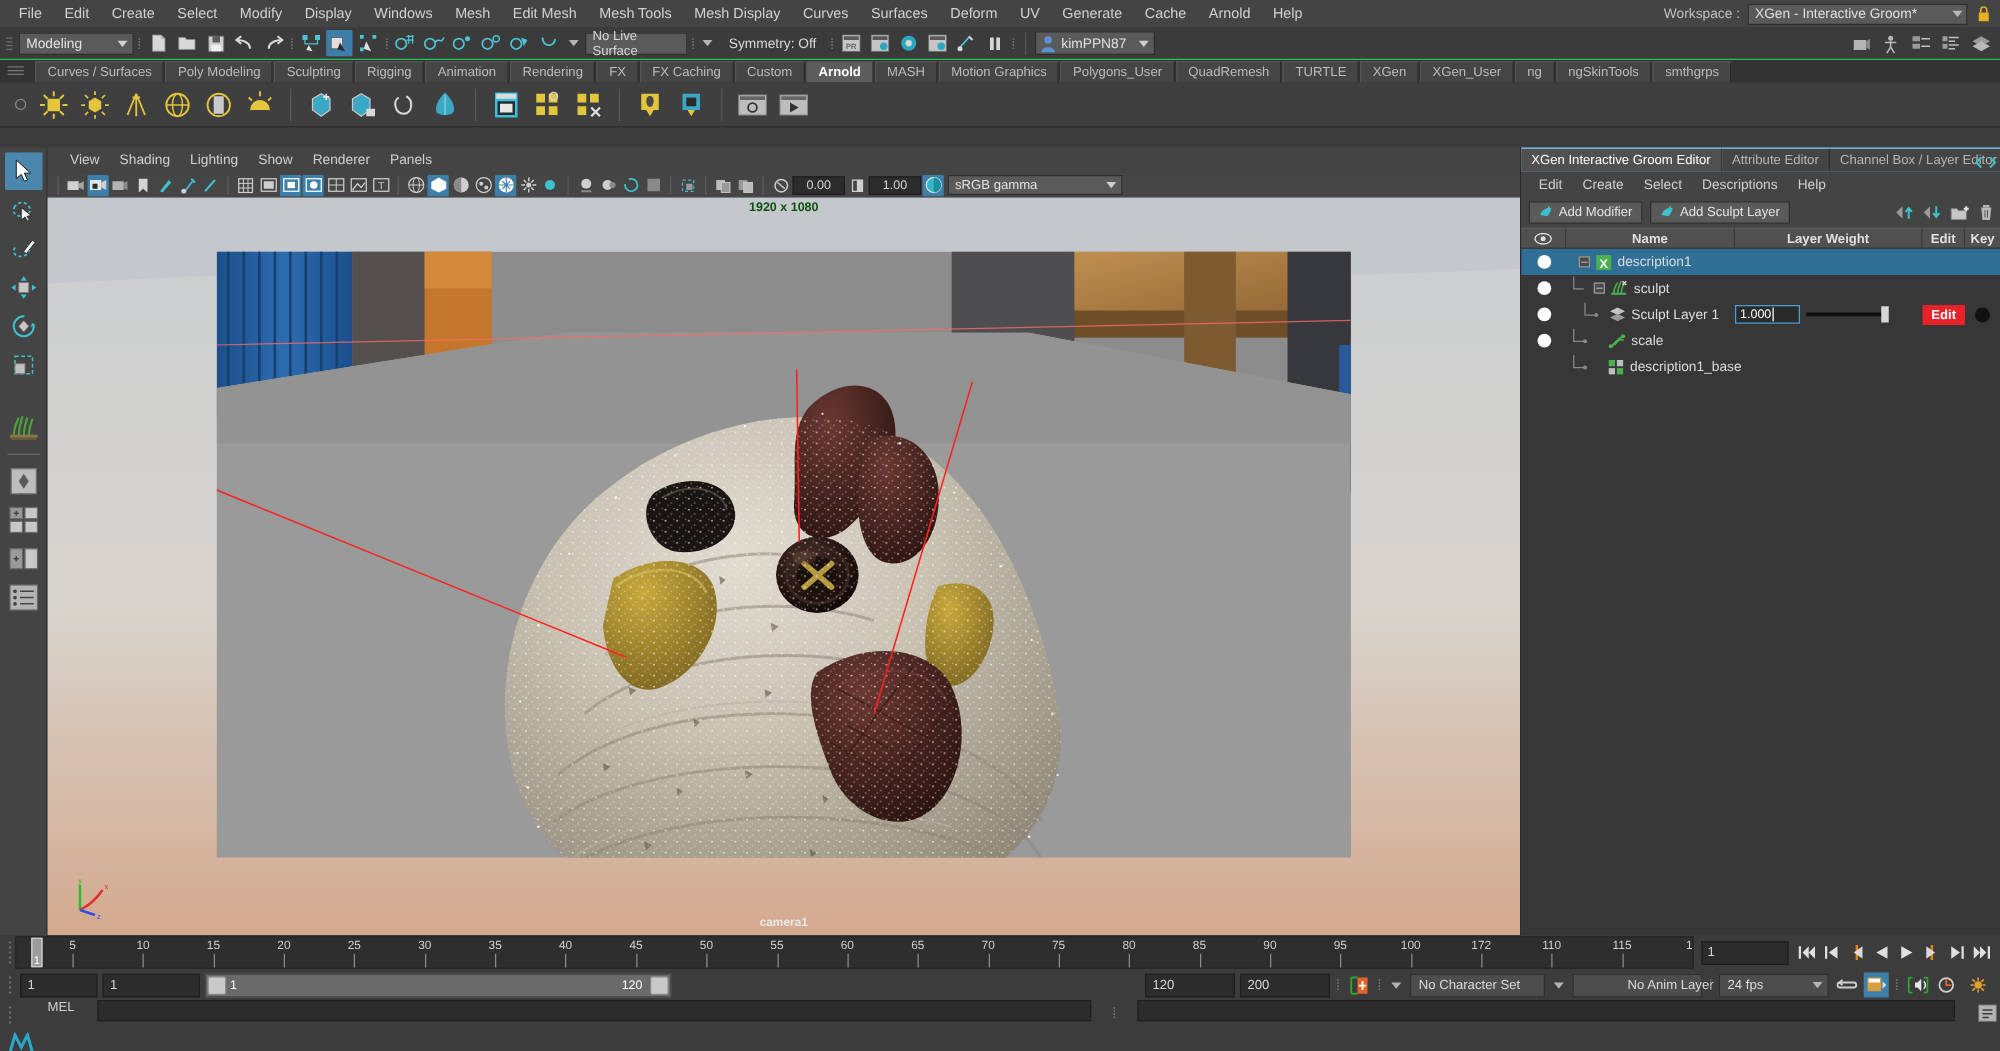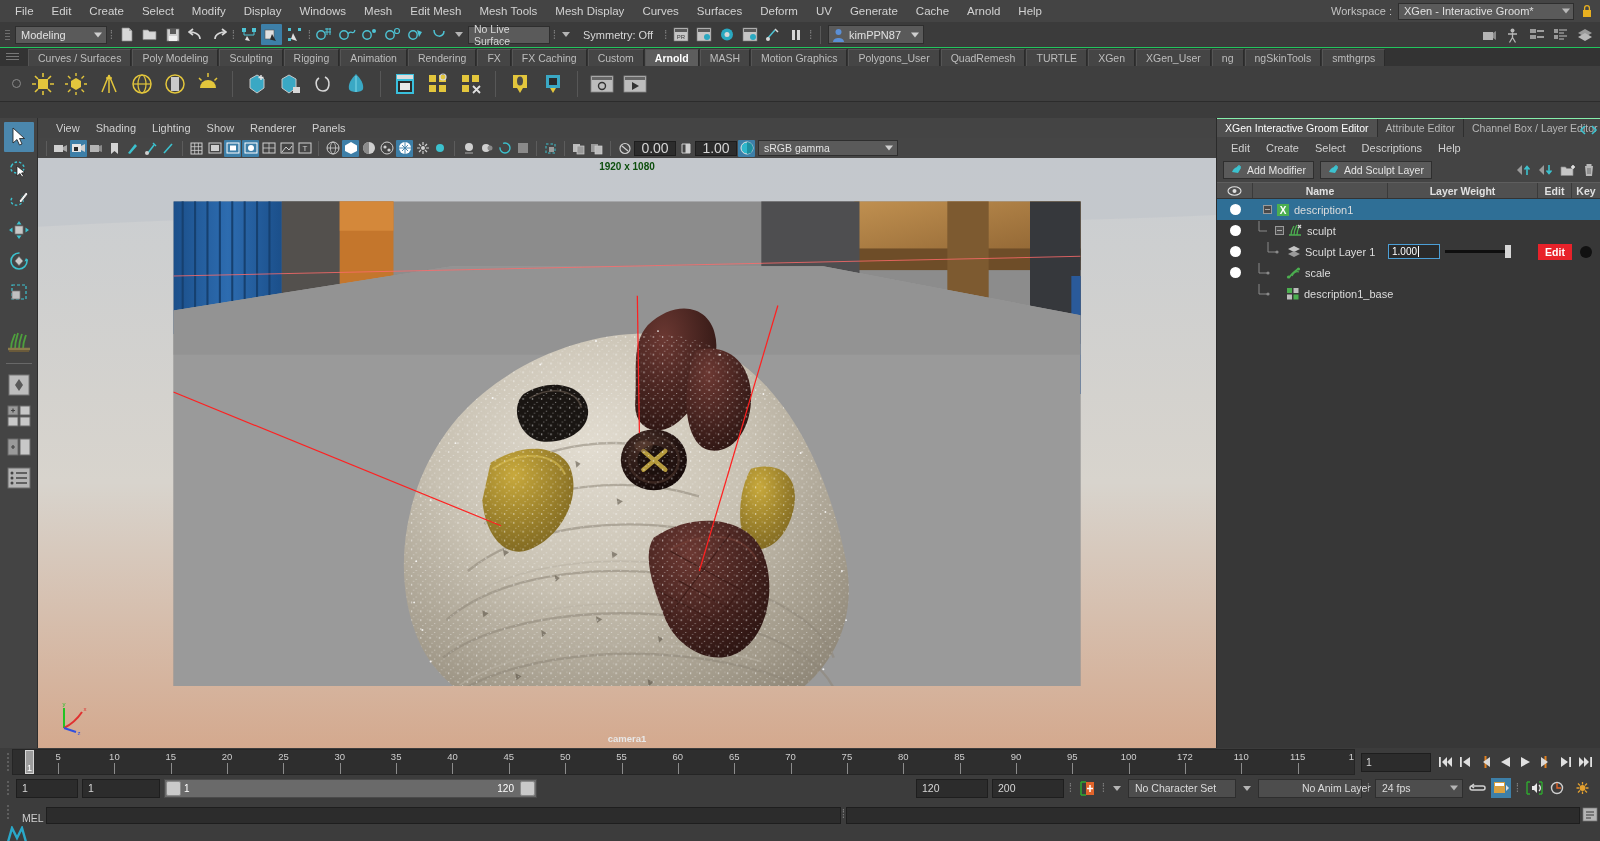--- a/index.html
+++ b/index.html
@@ -141,21 +141,21 @@
     padding-left:4px; gap:1px; position:relative;
   }
   .vt {
     width:17px; height:17px; display:flex; align-items:center; justify-content:center;
     border-radius:1px;
   }
   .vt.on { background:#3d7fa8; }
   .vdiv { width:1px; height:15px; background:#5c5c5c; margin:0 4px; }
   .numfield {
     width:42px; height:15px; background:#2c2c2c; border:1px solid #1e1e1e;
-    font-size:14px; color:#d6d6d6; display:flex; align-items:center;
+    font-size:10px; color:#d6d6d6; display:flex; align-items:center;
     justify-content:center;
   }
   .gammacombo {
     width:140px; height:16px; background:#5a5a5a; border:1px solid #2e2e2e;
     font-size:10.5px; color:#e2e2e2; display:flex; align-items:center;
     padding:0 16px 0 5px; position:relative; margin-left:2px;
   }
   .gammacombo .arrow {
     position:absolute; right:4px; top:50%; transform:translateY(-50%);
     width:0;height:0;border-left:4px solid transparent;border-right:4px solid transparent;
@@ -172,21 +172,21 @@
     font-size:9.5px; color:#e8e8e8; font-weight:bold; z-index:8;
   }
   .axis-gizmo { position:absolute; left:16px; bottom:12px; width:40px; height:40px; z-index:8; }
 
   
   .rightdock {
     width:384px; background:#444444; border-left:1px solid #2b2b2b;
     display:flex; flex-direction:column;
   }
   .dock-tabs {
-    height:19px; background:#86efac; display:flex; align-items:flex-end; position:relative;
+    height:19px; background:#7dd3fc; display:flex; align-items:flex-end; position:relative;
   }
   .dock-tab {
     height:18px; line-height:18px; padding:0 8px; font-size:10.5px;
     background:#444444; color:#b6b6b6; border-right:1px solid #2e2e2e;
     white-space:nowrap; cursor:default;
   }
   .dock-tab.active { background:#505050; color:#ffffff; }
   .dock-nav {
     position:absolute; right:2px; bottom:2px; display:flex; gap:3px; align-items:center;
   }
@@ -288,21 +288,21 @@
     font-size:10.5px; color:#dcdcdc; display:flex; align-items:center;
     padding:0 6px; white-space:nowrap;
   }
   .combo-arrow {
     width:0;height:0;border-left:4px solid transparent;border-right:4px solid transparent;
     border-top:5px solid #b4b4b4; margin:0 3px;
   }
   .ib { width:20px;height:20px;display:flex;align-items:center;justify-content:center; }
   .ib.on { background:#3d7fa8; }
 
-  .mel-row { height:24px; display:flex; align-items:flex-end; padding-left:4px; gap:0; background:#3c3c3c;}
+  .mel-row { height:24px; display:flex; align-items:flex-start; padding-left:4px; gap:16px; background:#3c3c3c;}
   .mel-label { font-size:10.5px; color:#cfcfcf; width:34px; padding-left:10px; }
   .mel-input { height:17px; background:#2c2c2c; border:1px solid #1e1e1e; }
   .mel-out { height:17px; background:#2c2c2c; border:1px solid #1e1e1e; flex:1; }
 
   .statusline { height:22px; background:#3c3c3c; display:flex; align-items:center; padding-left:6px; }
   .maya-logo { width:22px; height:18px; }
 
   svg { display:block; }
 </style>
 </head>

